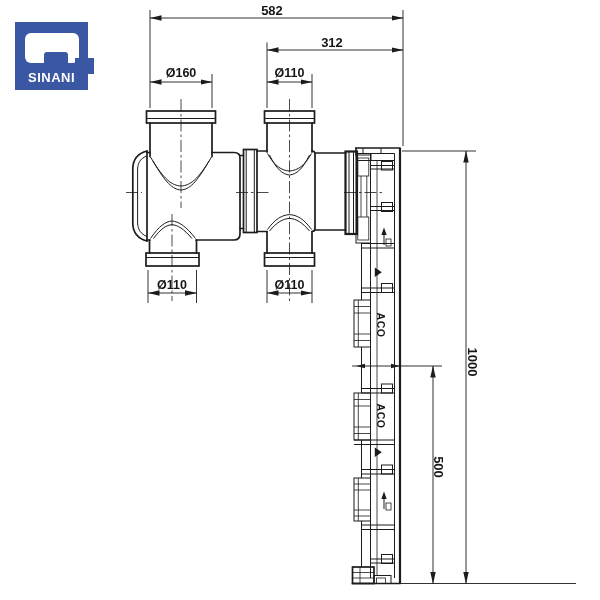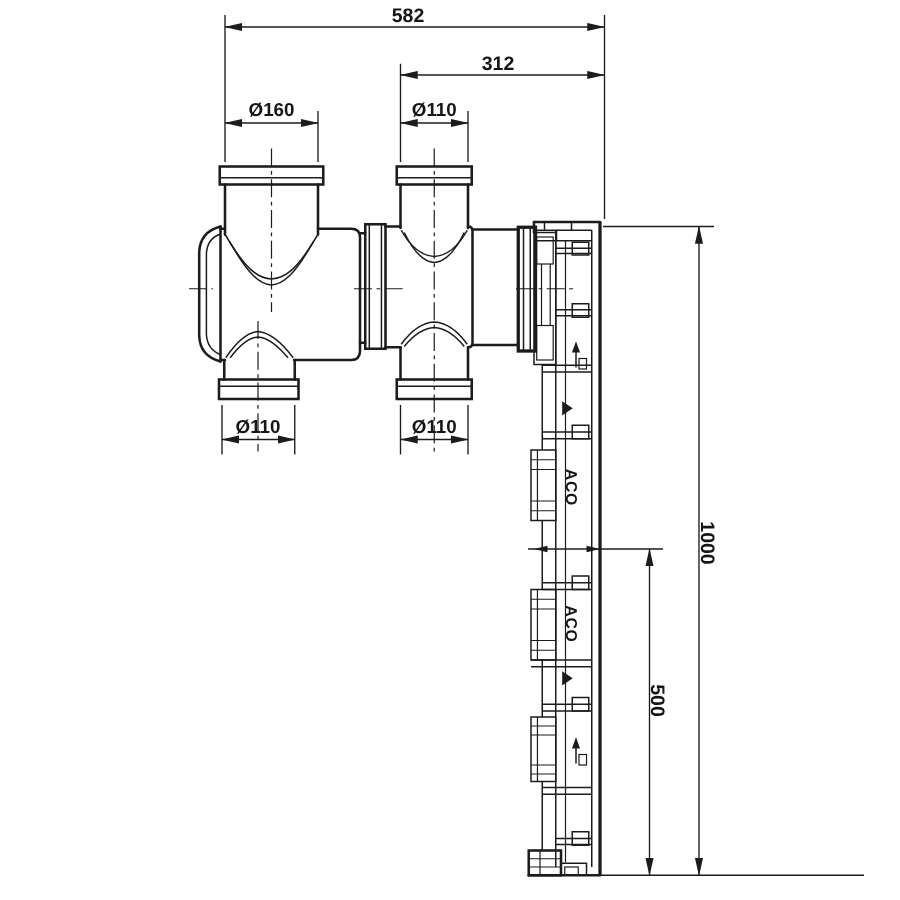--- a/index.html
+++ b/index.html
@@ -24,20 +24,26 @@
   text{fill:#151515;font-family:"Liberation Sans",sans-serif;font-weight:700;}
   .dtxt{font-size:13px;text-anchor:middle;}
   .dtxt2{font-size:12.5px;text-anchor:middle;}
   .aco{font-size:10.5px;text-anchor:middle;letter-spacing:.5px;}
 </style>
 </head>
 <body>
 
 <div class="page">
 
+  <div class="logo-square">
+    <div class="g-outer"></div>
+    <div class="g-counter"></div>
+    <div class="g-notch"></div>
+    <div class="logo-text">SINANI</div>
+  </div>
 
   <svg width="600" height="600" viewBox="0 0 600 600">
     <defs>
       <marker id="arr" viewBox="0 -3 12 6" markerWidth="12" markerHeight="6" refX="11.5" refY="0" markerUnits="userSpaceOnUse" orient="auto-start-reverse">
         <path d="M0,-2.7 L12,0 L0,2.7 Z" fill="#1c1c1c"></path>
       </marker>
     </defs>
 
     <g>
 

